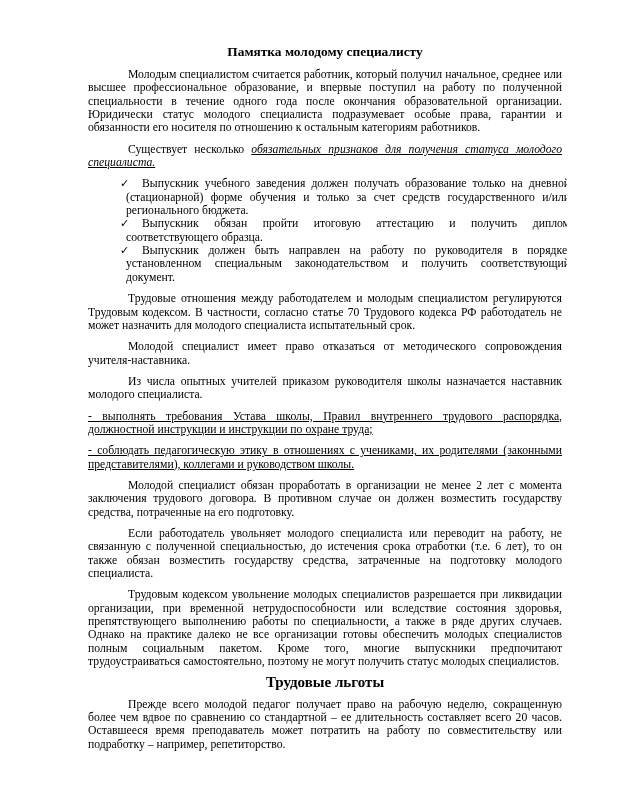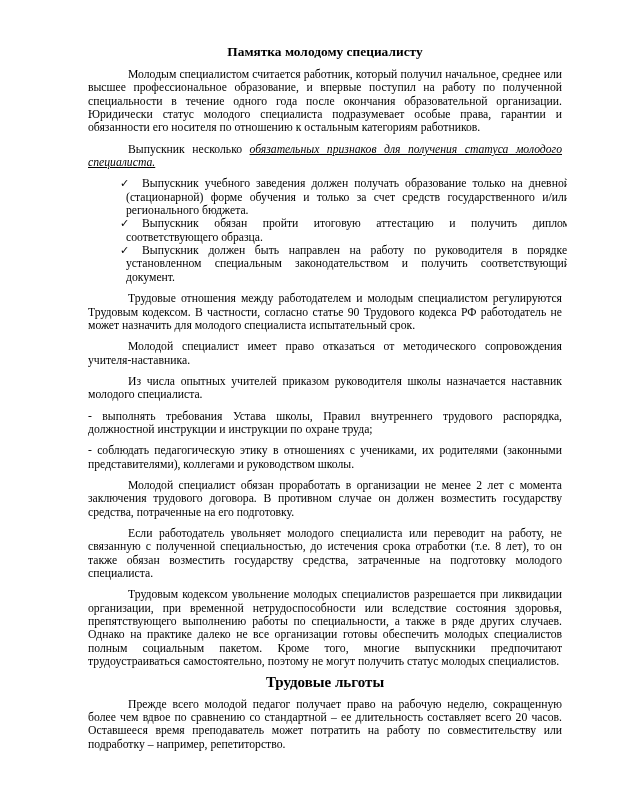--- a/index.html
+++ b/index.html
@@ -42,20 +42,21 @@
     text-align: center;
   }
   p {
     margin: 8px;
     padding: 0;
     text-indent: 40px;
     text-align: justify;
   }
   p.no-indent {
     text-indent: 0;
+    text-decoration: underline;
   }
   .emph {
     font-style: italic;
     text-decoration: underline;
   }
   ul.checklist {
     margin: 0;
     padding: 0 0 0 46px;
     list-style: none;
   }
@@ -76,37 +77,37 @@
 </head>
 <body>
 
 <div class="page">
   <div class="content">
 
     <h1 class="doc-title">Памятка молодому специалисту</h1>
 
     <p>Молодым специалистом считается работник, который получил начальное, среднее или высшее профессиональное образование, и впервые поступил на работу по полученной специальности в течение одного года после окончания образовательной организации. Юридически статус молодого специалиста подразумевает особые права, гарантии и обязанности его носителя по отношению к остальным категориям работников.</p>
 
-    <p><span>Выпускник несколько </span><span class="emph">обязательных признаков для получения статуса молодого специалиста.</span></p>
+    <p><span>Существует несколько </span><span class="emph">обязательных признаков для получения статуса молодого специалиста.</span></p>
 
     <ul class="checklist">
       <li><span class="check">✓</span><span>Выпускник учебного заведения должен получать образование только на дневной (стационарной) форме обучения и только за счет средств государственного и/или регионального бюджета.</span></li>
       <li><span class="check">✓</span><span>Выпускник обязан пройти итоговую аттестацию и получить диплом соответствующего образца.</span></li>
       <li><span class="check">✓</span><span>Выпускник должен быть направлен на работу по руководителя в порядке, установленном специальным законодательством и получить соответствующий документ.</span></li>
     </ul>
 
-    <p>Трудовые отношения между работодателем и молодым специалистом регулируются Трудовым кодексом. В частности, согласно статье 90 Трудового кодекса РФ работодатель не может назначить для молодого специалиста испытательный срок.</p>
+    <p>Трудовые отношения между работодателем и молодым специалистом регулируются Трудовым кодексом. В частности, согласно статье 70 Трудового кодекса РФ работодатель не может назначить для молодого специалиста испытательный срок.</p>
     <p>Молодой специалист имеет право отказаться от методического сопровождения учителя-наставника.</p>
     <p>Из числа опытных учителей приказом руководителя школы назначается наставник молодого специалиста.</p>
 
     <p class="no-indent">- выполнять требования Устава школы, Правил внутреннего трудового распорядка, должностной инструкции и инструкции по охране труда;</p>
     <p class="no-indent">- соблюдать педагогическую этику в отношениях с учениками, их родителями (законными представителями), коллегами и руководством школы.</p>
 
     <p>Молодой специалист обязан проработать в организации не менее 2 лет с момента заключения трудового договора. В противном случае он должен возместить государству средства, потраченные на его подготовку.</p>
-    <p>Если работодатель увольняет молодого специалиста или переводит на работу, не связанную с полученной специальностью, до истечения срока отработки (т.е. 8 лет), то он также обязан возместить государству средства, затраченные на подготовку молодого специалиста.</p>
+    <p>Если работодатель увольняет молодого специалиста или переводит на работу, не связанную с полученной специальностью, до истечения срока отработки (т.е. 6 лет), то он также обязан возместить государству средства, затраченные на подготовку молодого специалиста.</p>
     <p>Трудовым кодексом увольнение молодых специалистов разрешается при ликвидации организации, при временной нетрудоспособности или вследствие состояния здоровья, препятствующего выполнению работы по специальности, а также в ряде других случаев. Однако на практике далеко не все организации готовы обеспечить молодых специалистов полным социальным пакетом. Кроме того, многие выпускники предпочитают трудоустраиваться самостоятельно, поэтому не могут получить статус молодых специалистов.</p>
 
     <h2 class="section-title">Трудовые льготы</h2>
 
     <p>Прежде всего молодой педагог получает право на рабочую неделю, сокращенную более чем вдвое по сравнению со стандартной – ее длительность составляет всего 20 часов. Оставшееся время преподаватель может потратить на работу по совместительству или подработку – например, репетиторство.</p>
 
   </div>
 </div>
 
 </body></html>

